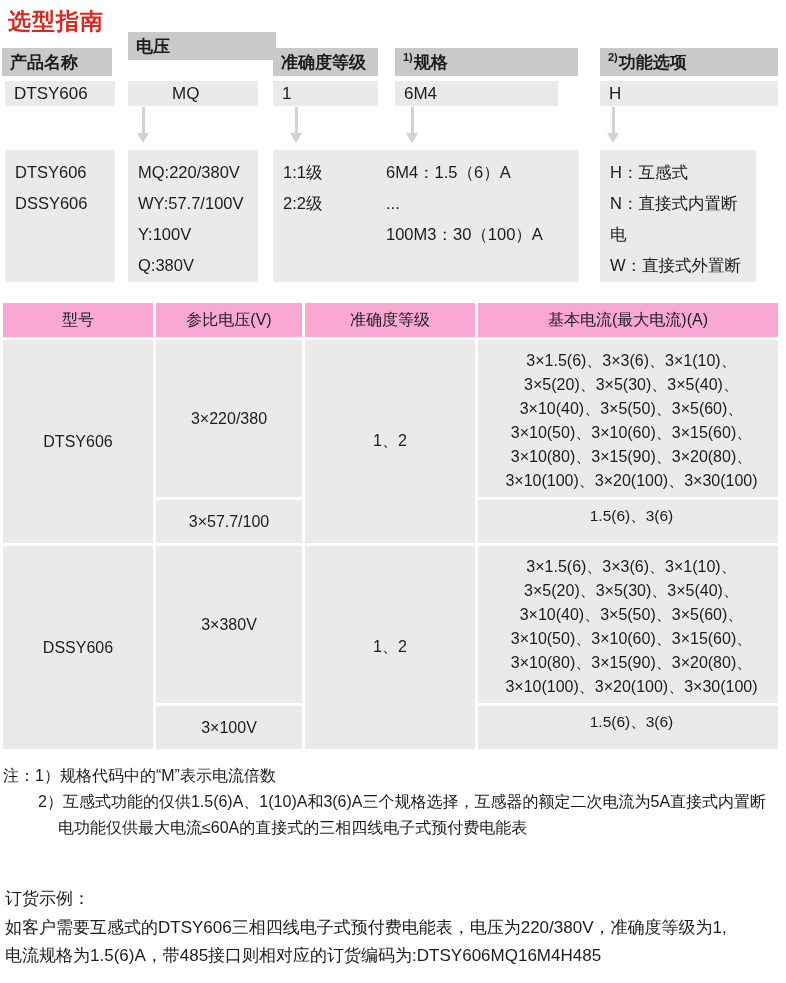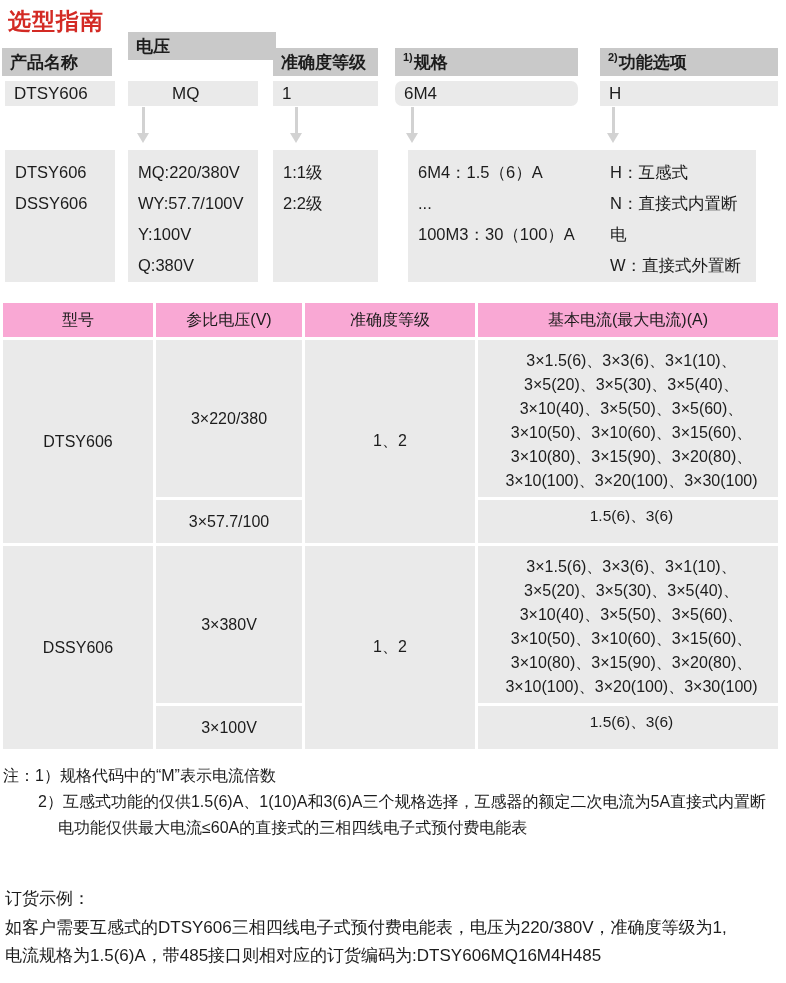--- a/index.html
+++ b/index.html
@@ -87,26 +87,26 @@
     <div class="stem"></div>
       <div class="head"></div>
   </div>
   <div class="abs sel-d" style="left:273px; top:150px; width:105px;">1:1级
 2:2级</div>
 
   <div class="abs sel-h" style="left:395px; top:48px; width:183px;">
     <span class="sup">1)</span>
       <span>规格</span>
   </div>
-  <div class="abs sel-v" style="left:395px; top:81px; width:183px;border-radius:7px;">6M4</div>
+  <div class="abs sel-v" style="left:395px; top:81px; width:163px;">6M4</div>
   <div class="abs arrow" style="left:406px;">
     <div class="stem"></div>
       <div class="head"></div>
   </div>
-  <div class="abs sel-d" style="left:408px; top:150px; width:203px;">6M4：1.5（6）A
+  <div class="abs sel-d" style="left:376px; top:150px; width:203px;">6M4：1.5（6）A
 ...
 100M3：30（100）A</div>
 
   <div class="abs sel-h" style="left:600px; top:48px; width:178px;">
     <span class="sup">2)</span>
       <span>功能选项</span>
   </div>
   <div class="abs sel-v" style="left:600px; top:81px; width:178px;">H</div>
   <div class="abs arrow" style="left:607px;">
     <div class="stem"></div>

